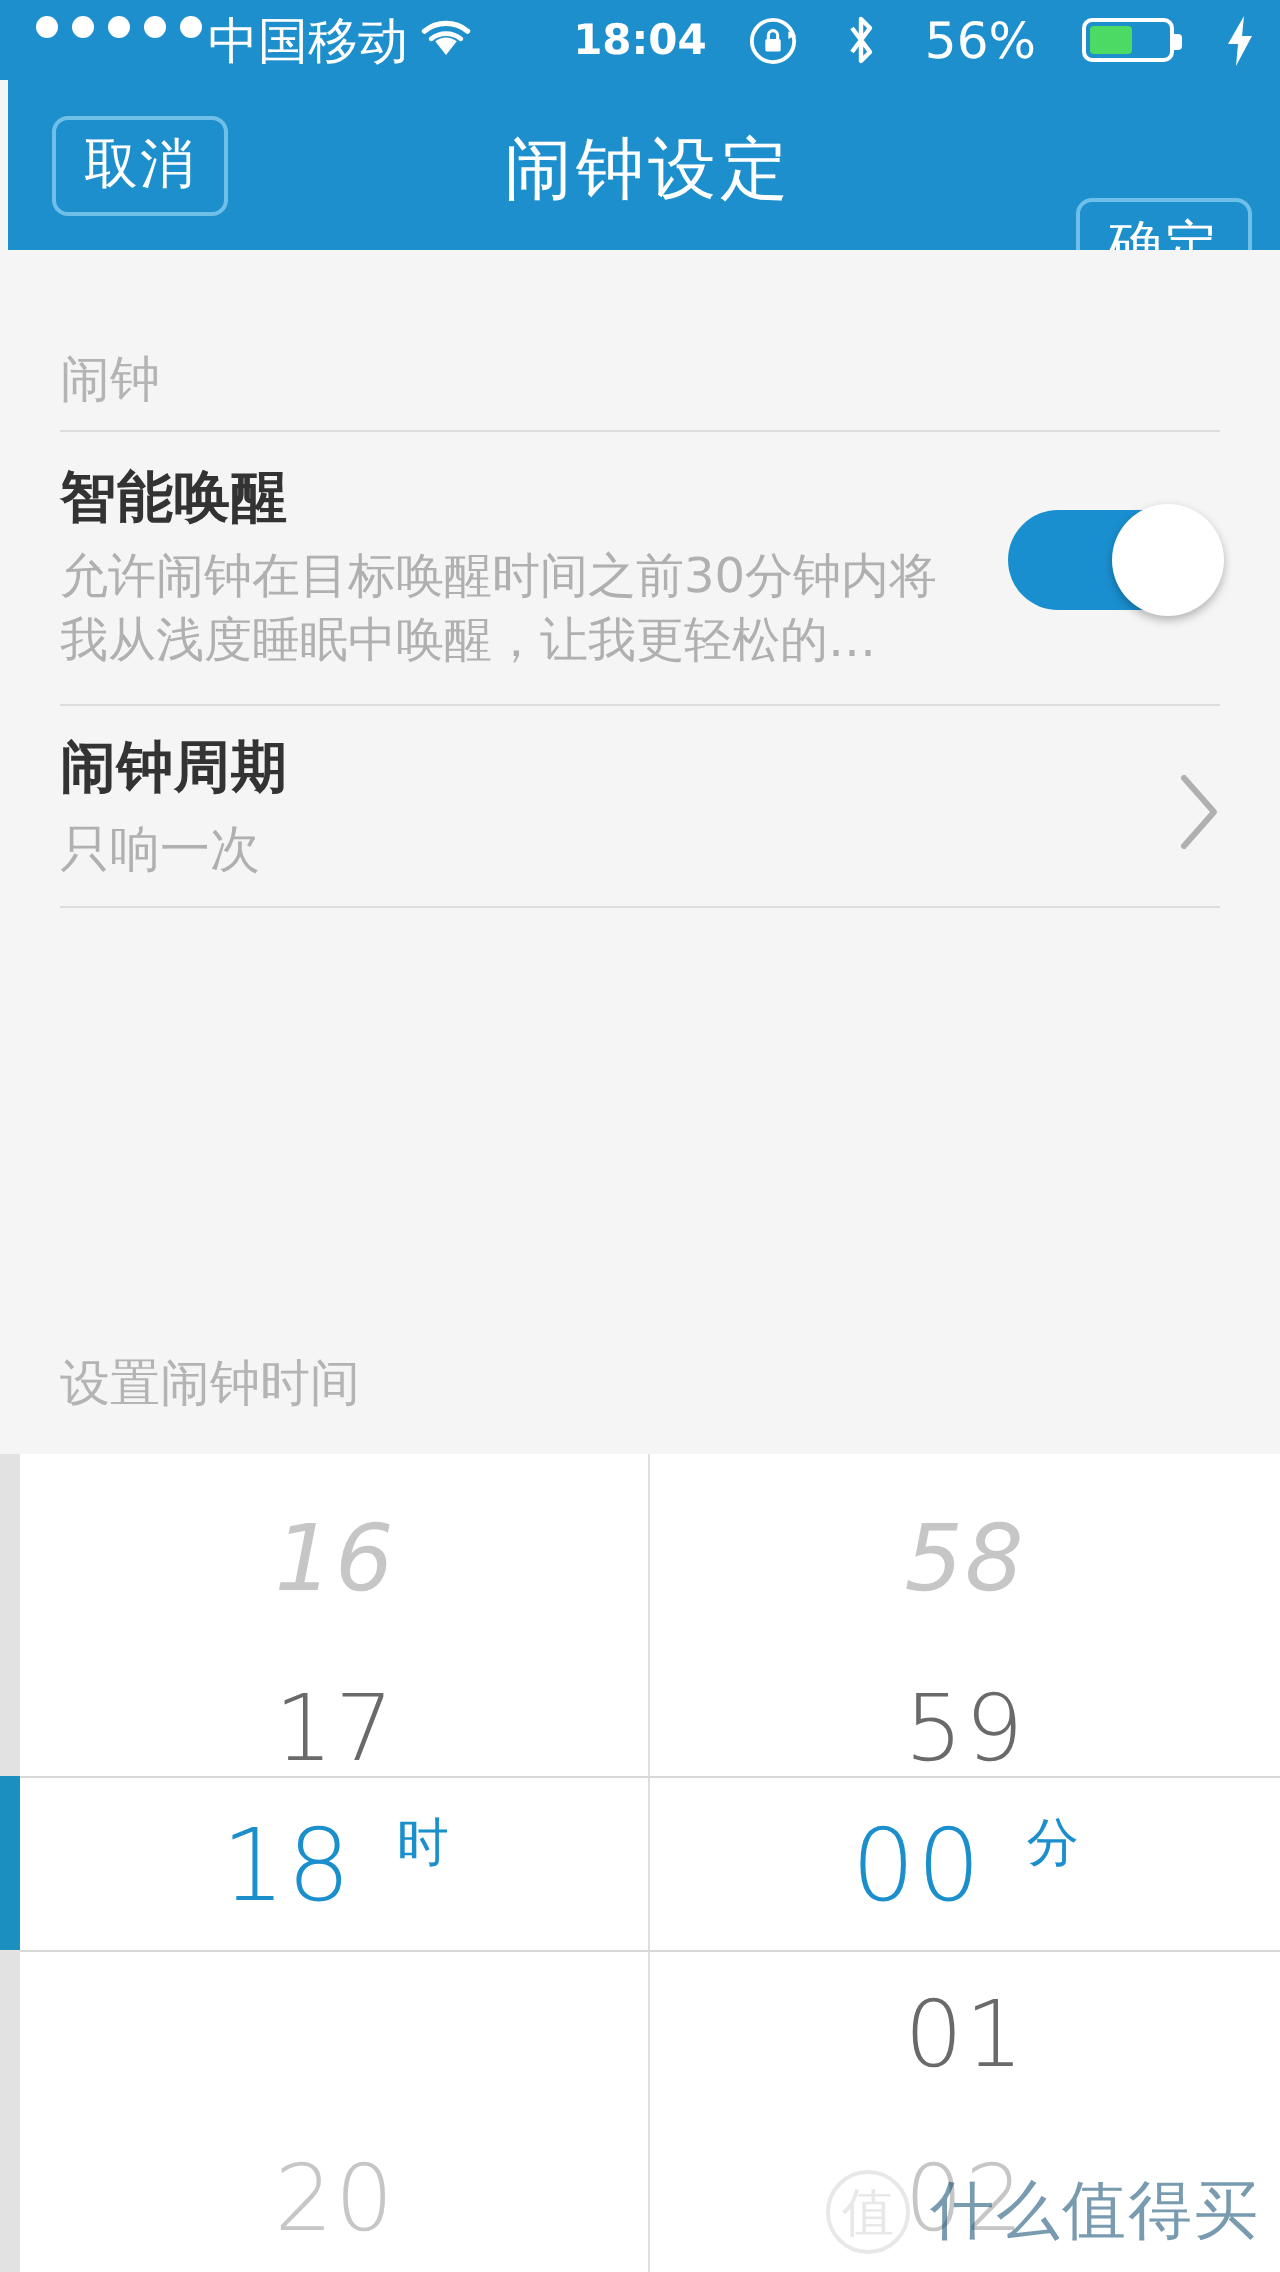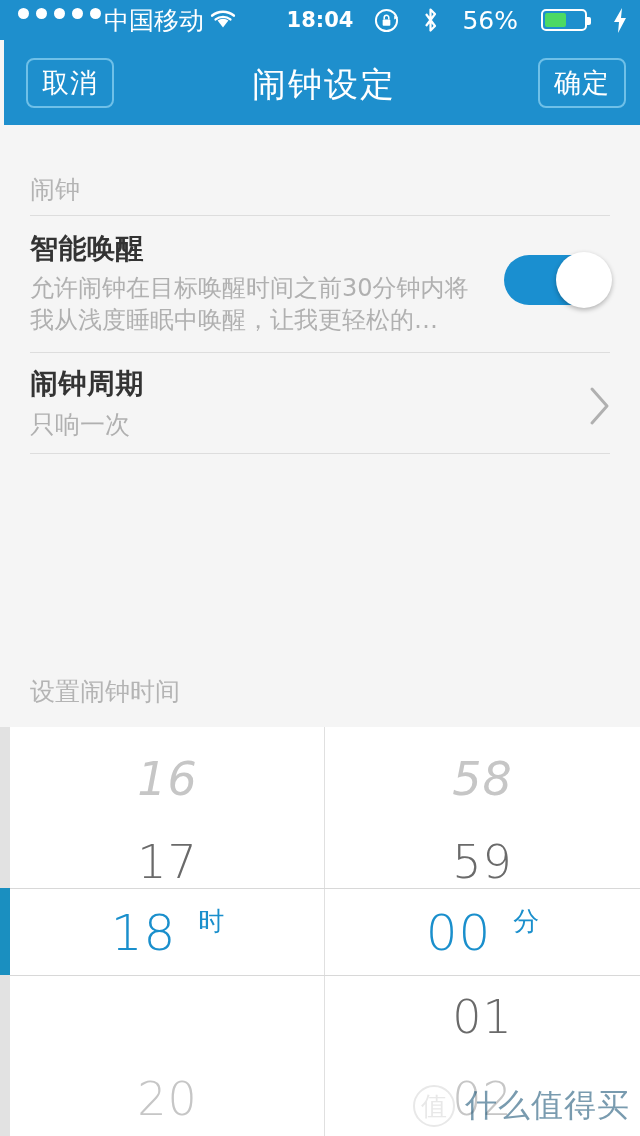--- a/index.html
+++ b/index.html
@@ -123,21 +123,21 @@
     color: #ffffff;
     font-size: 27px;
     font-family: "DejaVu Sans", "Liberation Sans", sans-serif;
     letter-spacing: 1px;
     padding: 0 12px;
     box-sizing: border-box;
     line-height: 46px;
     text-align: center;
   }
   .nav-btn.left { left: 22px; }
-  .nav-btn.right { right: 18px; }
+  .nav-btn.right { right: 18px; margin-top: 41px; }
 
   
   .content {
     position: absolute;
     top: 125px; left: 0;
     width: 640px;
     height: 602px;
     background: #f5f5f5;
   }
   .section-label {
@@ -298,21 +298,21 @@
   .pick-item.selected { color: #1a8fcc; font-size: 50px; }
   .pick-item .unit {
     font-size: 26px;
     margin-left: 22px;
     align-self: flex-start;
     margin-top: 14px;
     letter-spacing: 0;
   }
 
   .r0 { top: 11px; font-style: italic; }
-  .r1 { top: 94px; }
+  .r1 { top: 82px; align-items: flex-end; }
   .r2 { top: 163px; height: 86px; }
   .r3 { top: 249px; }
   .r4 { top: 331px; }
 
   
   .watermark {
     position: absolute;
     right: 10px;
     bottom: 8px;
     display: flex;

